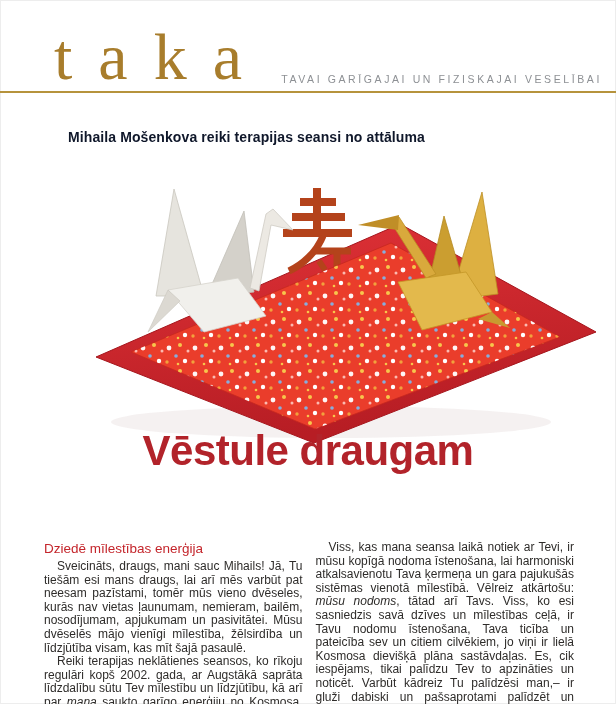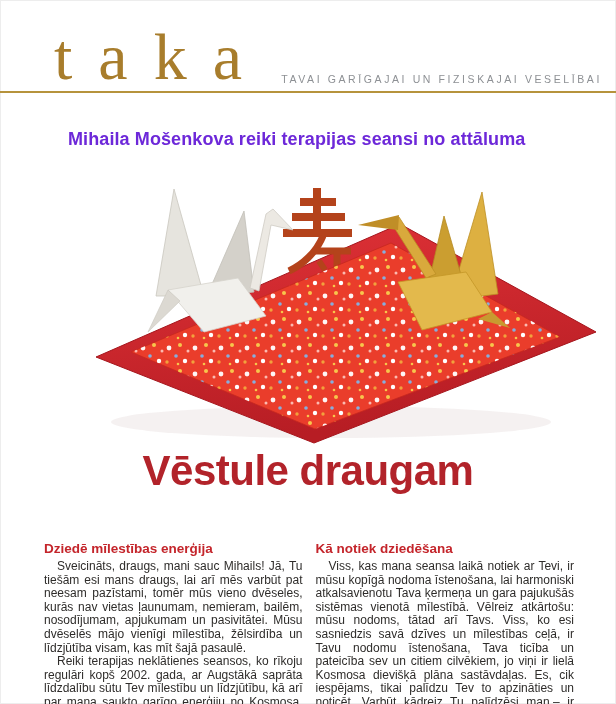--- a/index.html
+++ b/index.html
@@ -22,42 +22,42 @@
     white-space:nowrap;
     margin-left:29px;
   }
   .gold-rule{
     position:absolute;left:0;top:91px;width:616px;height:2px;
     background:var(--rule_gold,#b6933c);
   }
   
   .kicker{
     position:absolute;left:68px;top:129px;
-    font-size:18px;font-weight:bold;color:#6d28d9;letter-spacing:0.1px;
+    font-size:14px;font-weight:bold;color:#0f172a;letter-spacing:0.1px;
   }
   .photo{position:absolute;left:86px;top:160px;width:530px;height:285px;}
   .title{
-    position:absolute;left:0;top:447px;width:616px;margin:0;
+    position:absolute;left:0;top:427px;width:616px;margin:0;
     text-align:center;font-size:42px;font-weight:bold;letter-spacing:-0.5px;
     color:var(--title_red,#b2232a);
   }
   .columns{
     position:absolute;left:44px;top:541px;width:530px;height:163px;
     overflow:hidden;display:flex;gap:13px;
   }
   .col{flex:1;min-width:0;}
   .col h3{
-    margin:0 0 4px 0;font-size:13.5px;font-weight:bold;
+    margin:0 0 4px 0;font-size:13.5px;font-weight:normal;
     color:var(--heading_red,#c4252b);
   }
   .col p{
     margin:0;font-size:12px;line-height:13.6px;text-align:justify;
     text-indent:13px;color:var(--body_text,#2e2c2a);
   }
-  .it{}
+  .it{font-style:italic;}
 </style>
 </head>
 <body>
 
 <div class="page">
 
   <header>
     <div class="logo">taka</div>
     <div class="tagline">TAVAI GARĪGAJAI UN FIZISKAJAI VESELĪBAI</div>
     <div class="gold-rule"></div>
@@ -122,18 +122,17 @@
 
   <h1 class="title">Vēstule draugam</h1>
 
   <div class="columns">
     <div class="col">
       <h3>Dziedē mīlestības enerģija</h3>
       <p>Sveicināts, draugs, mani sauc Mihails! Jā, Tu tiešām esi mans draugs, lai arī mēs varbūt pat neesam pazīstami, tomēr mūs vieno dvēseles, kurās nav vietas ļaunumam, nemieram, bailēm, nosodījumam, apjukumam un pasivitātei. Mūsu dvēselēs mājo vienīgi mīlestība, žēlsirdība un līdzjūtība visam, kas mīt šajā pasaulē.</p>
       <p><span>Reiki terapijas neklātienes seansos, ko rīkoju regulāri kopš 2002. gada, ar Augstākā saprāta līdzdalību sūtu Tev mīlestību un līdzjūtību, kā arī par </span><span class="it">mana</span><span> saukto garīgo enerģiju no Kosmosa. Visu, kas vajadzīgs Tava prāta un ķermeņa</span></p>
     </div>
     <div class="col">
-      <h3>Kā notiek dziedēšana</h3>
       <p><span>Viss, kas mana seansa laikā notiek ar Tevi, ir mūsu kopīgā nodoma īstenošana, lai harmoniski atkalsavienotu Tava ķermeņa un gara pajukušās sistēmas vienotā mīlestībā. Vēlreiz atkārtošu: </span><span class="it">mūsu nodoms</span><span>, tātad arī Tavs. Viss, ko esi sasniedzis savā dzīves un mīlestības ceļā, ir Tavu nodomu īstenošana, Tava ticība un pateicība sev un citiem cilvēkiem, jo viņi ir lielā Kosmosa dievišķā plāna sastāvdaļas. Es, cik iespējams, tikai palīdzu Tev to apzināties un noticēt. Varbūt kādreiz Tu palīdzēsi man,– ir gluži dabiski un pašsaprotami palīdzēt un atbalstīt citam citu.</span></p>
     </div>
   </div>
 
 </div>
 
 </body></html>

